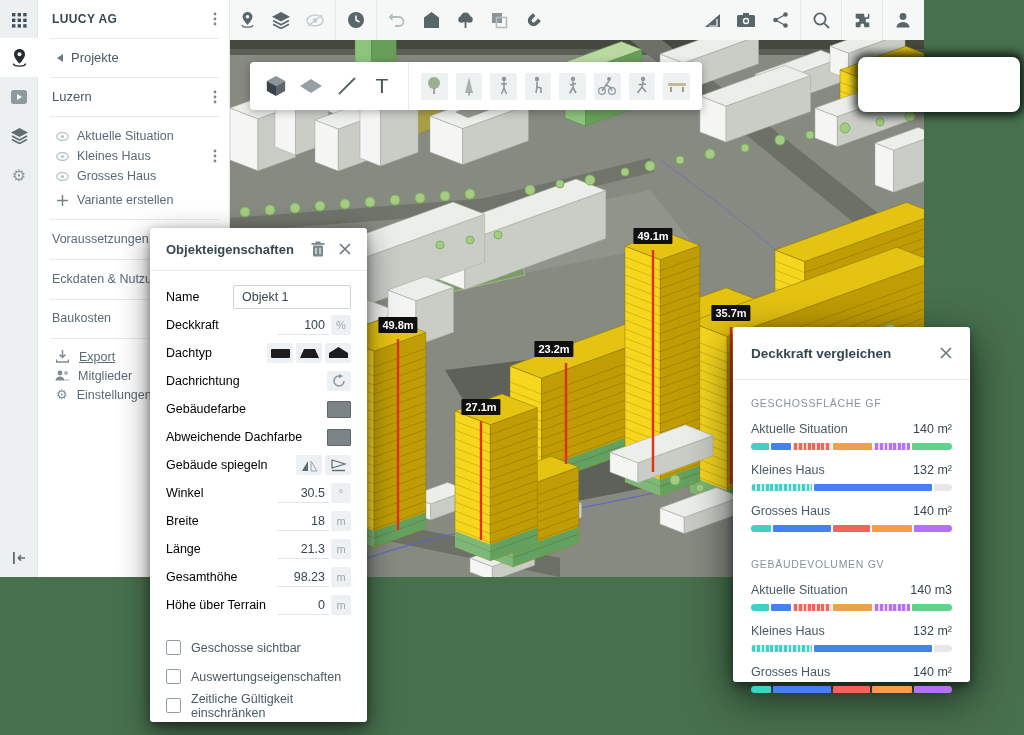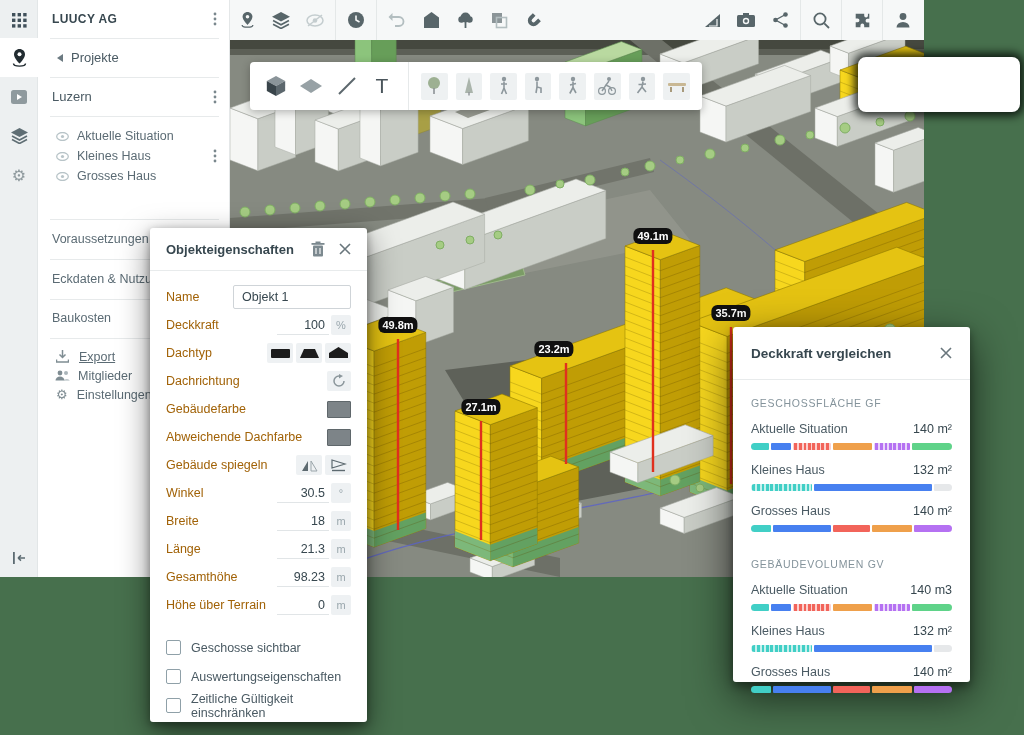--- a/index.html
+++ b/index.html
@@ -21,21 +21,21 @@
 
   
   #toolbar{position:absolute;left:230px;top:0;width:694px;height:40px;background:#f6f8f8;display:flex;align-items:center;}
   .tb-btn{width:34px;height:40px;display:flex;align-items:center;justify-content:center;cursor:pointer;}
   .tb-sep{width:1px;height:40px;background:#e4e8e8;margin:0 3px;}
   .tb-spacer{flex:1;}
 
   
   #map{position:absolute;left:230px;top:40px;width:694px;height:537px;overflow:hidden;background:#868a81;}
   #scene{position:absolute;left:0;top:0;}
-  .mlabel{position:absolute;transform:translate(-50%,-50%);background:#101010;color:#ffffff;font-size:11px;font-weight:bold;padding:2px 4px;border-radius:6px;white-space:nowrap;}
+  .mlabel{position:absolute;transform:translate(-50%,-50%);background:#101010;color:#ffffff;font-size:11px;font-weight:bold;padding:2px 4px;border-radius:1px;white-space:nowrap;}
 
   
   #tools{position:absolute;left:250px;top:62px;width:452px;height:48px;background:#ffffff;border-radius:4px;
          box-shadow:0 2px 8px rgba(0,0,0,.28);display:flex;align-items:center;padding:0 8px;z-index:20;}
   .tool-btn{width:36px;height:36px;display:flex;align-items:center;justify-content:center;cursor:pointer;border-radius:3px;}
   .tool-sep{width:1px;height:48px;background:#e6e9ea;margin:0 8px;}
   .asset-chip{width:27px;height:27px;background:#eef1f2;border-radius:2px;margin:0 4px;display:flex;align-items:center;justify-content:center;cursor:pointer;}
 
   
   #floatbox{position:absolute;left:858px;top:57px;width:162px;height:55px;background:#ffffff;border-radius:8px;
@@ -43,21 +43,21 @@
 
   
   #objpanel{position:absolute;left:150px;top:228px;width:217px;height:494px;background:#ffffff;border-radius:3px;
             box-shadow:0 10px 30px rgba(0,0,0,.5),0 3px 8px rgba(0,0,0,.35);z-index:40;}
   .panel-head{display:flex;align-items:center;padding:0 16px;height:42px;}
   .panel-title{font-size:13px;font-weight:bold;color:#37474f;flex:1;}
   .panel-hd-icons{display:flex;align-items:center;gap:14px;}
   .panel-divider{height:1px;background:#e8ebec;margin:0;}
   #objbody{padding:12px 16px 0 16px;}
   .fld{display:flex;align-items:center;height:28px;}
-  .fld-label{flex:1;font-size:12.5px;color:#a16207;}
+  .fld-label{flex:1;font-size:12.5px;color:#000000;}
   .num-wrap{display:flex;align-items:center;}
   .num-val{width:52px;text-align:right;font-size:12.5px;color:#37474f;border-bottom:1px solid #e1e5e7;padding:2px 4px 2px 0;}
   .unit-chip{width:20px;height:20px;margin-left:2px;background:#eef1f3;color:#9aa7ad;font-size:11px;display:flex;align-items:center;justify-content:center;border-radius:2px;}
   .name-input{width:118px;height:24px;border:1px solid #cfd4d8;border-radius:2px;font-size:12.5px;color:#37474f;padding:0 8px;outline:none;}
   .chip{width:26px;height:20px;background:#eef1f3;border-radius:2px;display:flex;align-items:center;justify-content:center;margin-left:3px;cursor:pointer;}
   .swatch{width:24px;height:17px;background:#7d8488;border:1px solid #5f676b;border-radius:1px;cursor:pointer;}
   .cb-row{display:flex;align-items:center;height:29px;}
   .cb-box{width:15px;height:15px;border:1.5px solid #8fa0a8;border-radius:2px;margin-right:10px;flex:none;cursor:pointer;}
   .cb-label{font-size:12.5px;color:#4a5a63;}
   #cb-section{margin-top:14px;}
@@ -178,20 +178,26 @@
       </span>
     </div>
     <div class="sb-row sb-small" style="top:166px;height:20px;">
       <svg width="13" height="9" viewBox="0 0 13 9" style="margin-left:18px;">
           <ellipse cx="6.5" cy="4.5" rx="5.8" ry="4" fill="none" stroke="#b8c4c8" stroke-width="1.3"></ellipse>
           <circle cx="6.5" cy="4.5" r="1.6" fill="#b8c4c8"></circle>
         </svg>
       <span style="margin-left:8px;">Grosses Haus</span>
     </div>
 
+    <div class="sb-row sb-small" style="top:190px;height:20px;">
+      <svg width="11" height="11" viewBox="0 0 11 11" style="margin-left:19px;">
+          <path d="M5.5 0 V11 M0 5.5 H11" stroke="#78868c" stroke-width="1.5"></path>
+        </svg>
+      <span style="margin-left:9px;">Variante erstellen</span>
+    </div>
     <div class="sb-divider" style="top:219px;"></div>
 
     <div class="sb-row sb-small" style="top:229px;height:20px;">
       <span style="margin-left:14px;">Voraussetzungen</span>
     </div>
     <div class="sb-divider" style="top:259px;"></div>
     <div class="sb-row sb-small" style="top:269px;height:20px;">
       <span style="margin-left:14px;">Eckdaten &amp; Nutzung</span>
     </div>
     <div class="sb-divider" style="top:299px;"></div>

